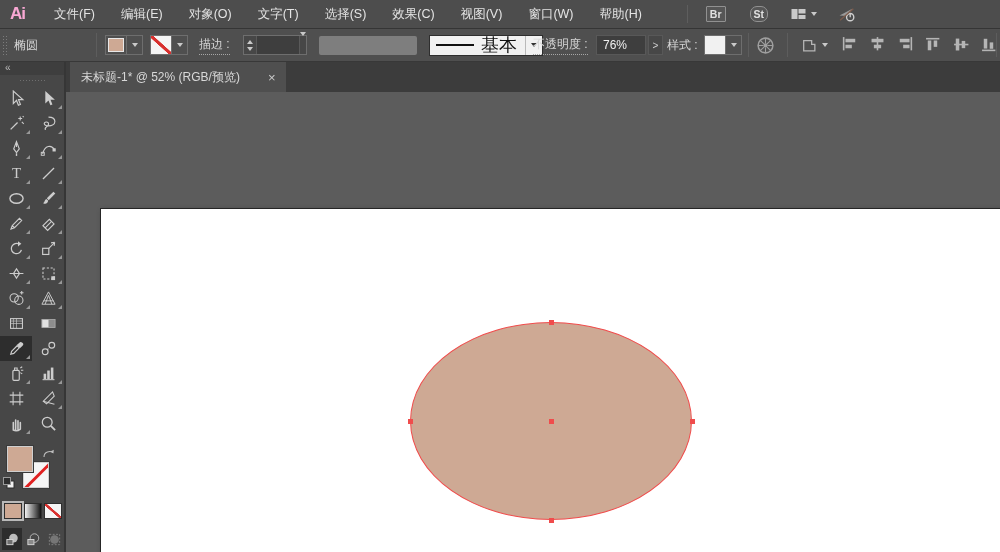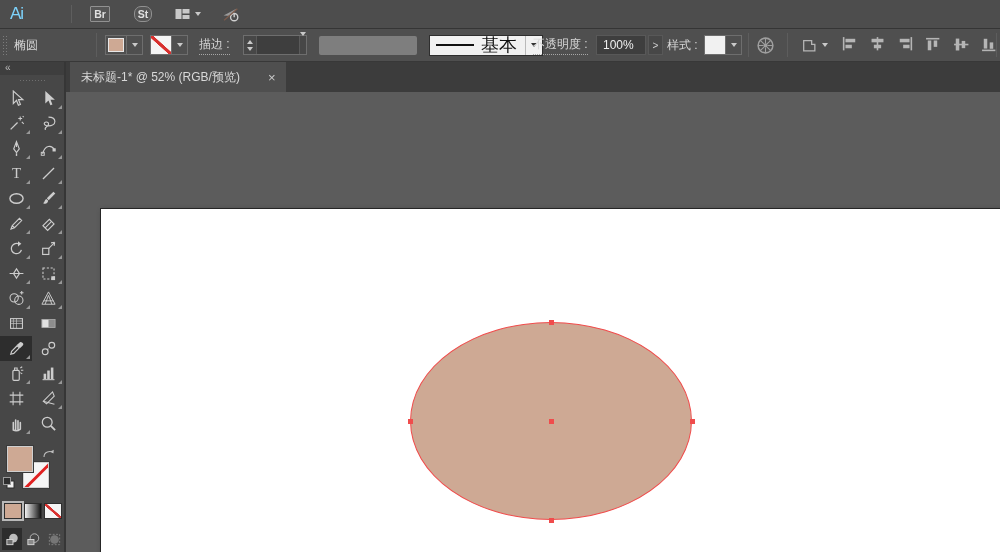--- a/index.html
+++ b/index.html
@@ -8,21 +8,21 @@
     width:1000px; height:552px; overflow:hidden;
     font-family:"Liberation Sans","DejaVu Sans",sans-serif;
     background:#4d4d4d; -webkit-font-smoothing:antialiased;
   }
   .app { position:relative; width:1000px; height:552px; }
 
   
   .menubar { position:absolute; left:0; top:0; width:1000px; height:29px;
     background:#4d4d4d; border-bottom:1px solid #353535;
     display:flex; align-items:center; color:#e4e4e4; font-size:12.5px; }
-  .ai-logo { color:#7dd3fc; font-weight:normal; font-size:17px; margin:0 16px 0 10px; letter-spacing:-1px; }
+  .ai-logo { color:#f9a8d4; font-weight:bold; font-size:17px; margin:0 16px 0 10px; letter-spacing:-1px; }
   .menus { display:flex; align-items:center; height:100%; }
   .menu-item { padding:0 13px; line-height:29px; cursor:default; }
   .mb-right { display:flex; align-items:center; margin-left:22px; gap:0; }
   .vdiv-mb { width:1px; height:18px; background:#3a3a3a; border-right:1px solid #5e5e5e; margin:0 10px; }
   .mini-btn { border:1px solid #919191; background:#565656; color:#e0e0e0;
     font-size:10.5px; font-weight:bold; padding:1px 3px; margin:0 8px; border-radius:1px; }
   .mb-icon { display:flex; align-items:center; margin:0 8px; gap:4px; }
 
   
   .controlbar { position:absolute; left:0; top:29px; width:1000px; height:33px;
@@ -98,20 +98,31 @@
   .shape-ellipse { position:absolute; border-radius:50%; }
   .anchor { position:absolute; width:5px; height:5px; }
 </style>
 </head>
 <body>
 
 <div class="app">
 
   <div class="menubar">
     <span class="ai-logo">Ai</span>
+    <div class="menus" id="menus">
+        <span class="menu-item">文件(F)</span>
+        <span class="menu-item">编辑(E)</span>
+        <span class="menu-item">对象(O)</span>
+        <span class="menu-item">文字(T)</span>
+        <span class="menu-item">选择(S)</span>
+        <span class="menu-item">效果(C)</span>
+        <span class="menu-item">视图(V)</span>
+        <span class="menu-item">窗口(W)</span>
+        <span class="menu-item">帮助(H)</span>
+      </div>
     <div class="mb-right">
       <span class="vdiv-mb"></span>
       <span class="mini-btn">Br</span>
       <span class="mini-btn" style="margin-left:16px;border-radius:7px;">St</span>
       <span class="mb-icon" style="margin-left:14px;">
         <svg width="17" height="16" viewBox="0 0 16 16">
           <rect x="1" y="3" width="6" height="10" fill="#c9c9c9"></rect>
           <rect x="8" y="3" width="7" height="4.5" fill="#c9c9c9"></rect>
           <rect x="8" y="9" width="7" height="4" fill="#c9c9c9"></rect>
         </svg>
@@ -177,21 +188,21 @@
         <span class="profile-chev">
             <i class="chev"></i>
           </span>
       </span>
     </div>
 
     <div class="cb cb-label" style="left:533px;">
         <span class="dotted-u">不透明度 :</span>
       </div>
     <div class="cb" style="left:596px;">
-      <span class="field-dark" style="width:50px;">100%</span>
+      <span class="field-dark" style="width:50px;">76%</span>
     </div>
     <div class="cb" style="left:648px;">
       <span class="expand-btn">&gt;</span>
     </div>
 
     <div class="cb cb-label" style="left:667px;">样式 :</div>
     <div class="cb" style="left:704px;">
       <span class="combo">
         <span class="sw" style="background:#f1f1f1;"></span>
         <span class="chevcell">

